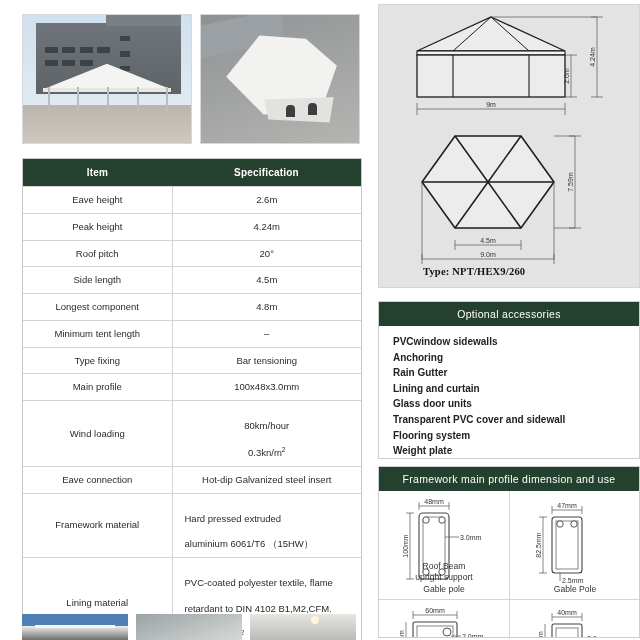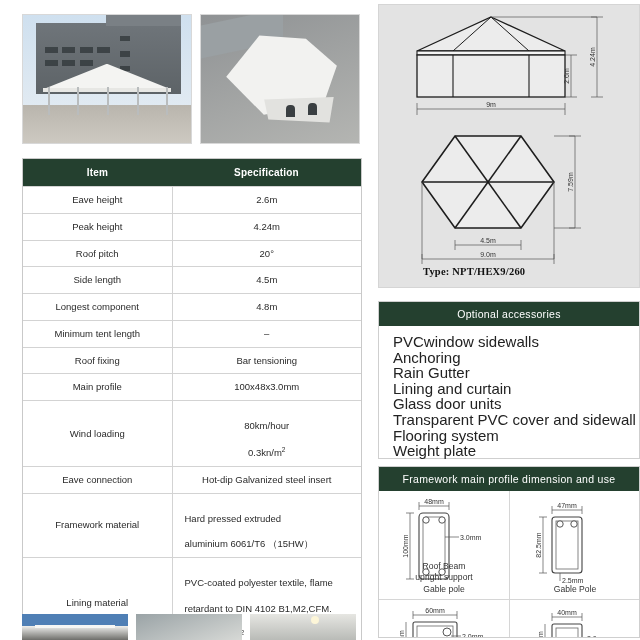--- a/index.html
+++ b/index.html
@@ -80,21 +80,21 @@
 
   
   .draw-panel{top:4px;height:284px;background:#e3e3e3;border:1px solid #d5d5d5;}
   .draw-panel svg{display:block;}
   .type-label{position:absolute;left:44px;bottom:10px;font-size:10.5px;
     font-weight:bold;font-family:"Liberation Serif", serif;color:#111;letter-spacing:.2px;}
 
   
   .acc-panel{top:301px;height:158px;}
   .acc-list{padding:8px 0 6px 14px;}
-  .acc-list li{list-style:none;font-size:15px;line-height:15.6px;color:#222;}
+  .acc-list li{list-style:none;font-size:10px;line-height:15.6px;color:#222;font-weight:bold;}
   .acc-list{margin:0;}
 
   
   .fw-panel{top:466px;height:172px;overflow:hidden;}
   .fw-cell{flex:1;position:relative;border-right:1px solid #d6d6d6;}
   .fw-cell:last-child{border-right:none;}
   .fw-rows{display:flex;flex-direction:column;height:100%;}
   .fw-row{display:flex;flex:1;border-bottom:1px solid #d6d6d6;}
   .fw-row:last-child{border-bottom:none;}
   .fw-cap{position:absolute;left:0;right:0;bottom:4px;text-align:center;
@@ -173,21 +173,21 @@
           </tr>
           <tr>
             <td class="c1">Longest component</td>
             <td>4.8m</td>
           </tr>
           <tr>
             <td class="c1">Minimum tent length</td>
             <td>–</td>
           </tr>
           <tr>
-            <td class="c1">Roof  fixing</td>
+            <td class="c1">Type  fixing</td>
             <td>Bar  tensioning</td>
           </tr>
           <tr>
             <td class="c1">Main profile</td>
             <td>100x48x3.0mm</td>
           </tr>
           <tr>
             <td class="c1">Wind loading</td>
             <td>
               <span class="ln">80km/hour</span>

